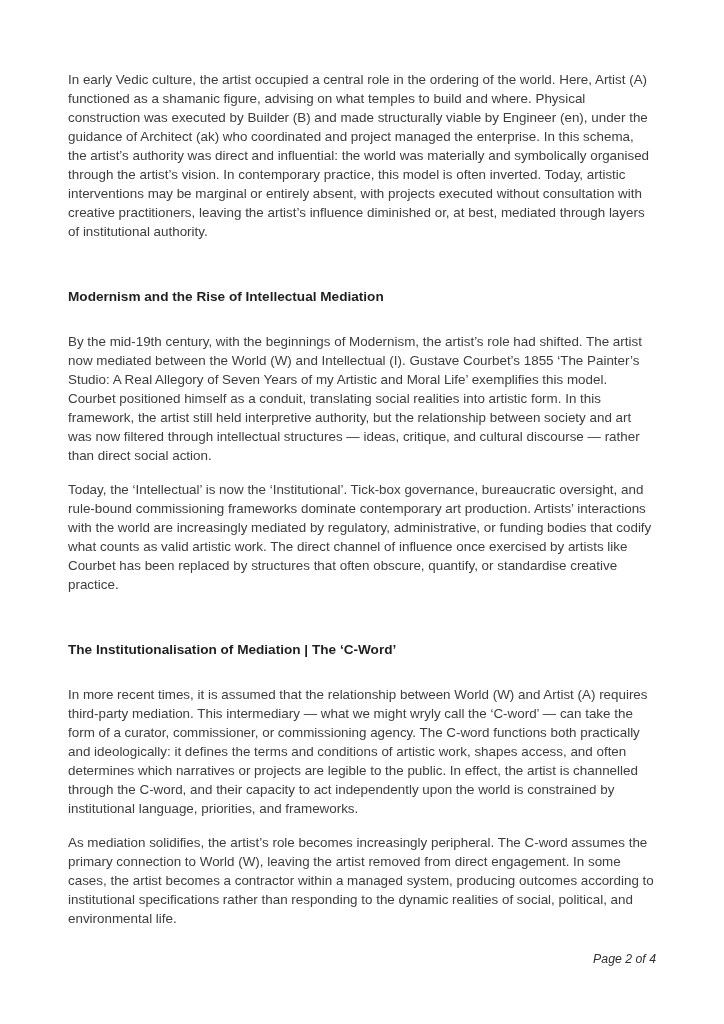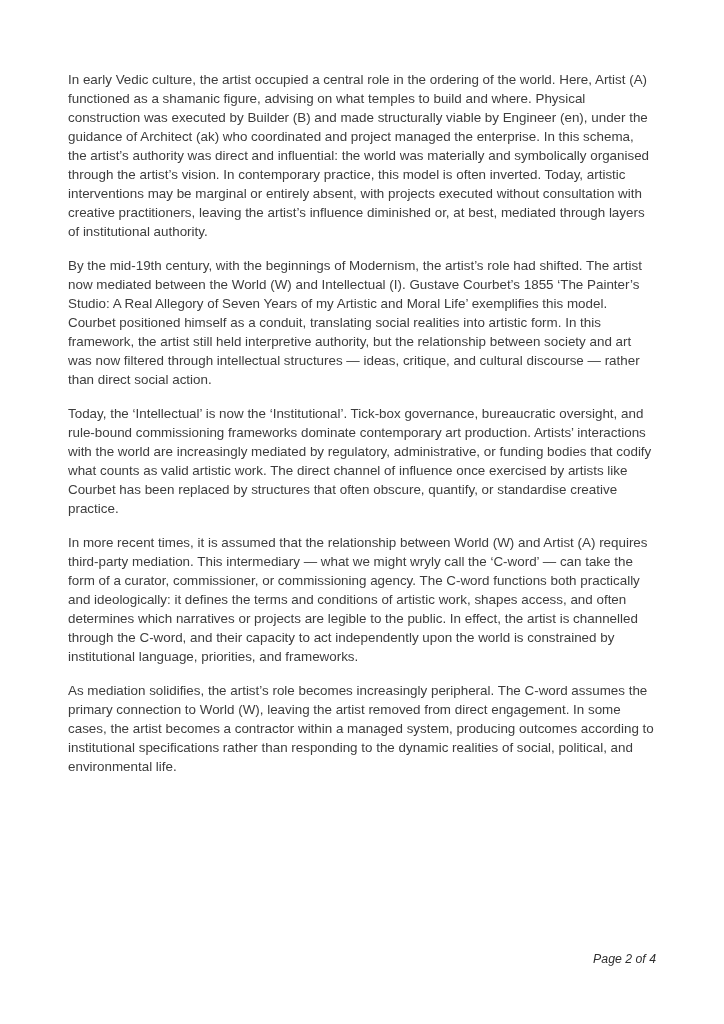--- a/index.html
+++ b/index.html
@@ -41,25 +41,27 @@
     color: #2e2e2e;
   }
 </style>
 </head>
 <body>
 
 <div class="page">
 
   <p class="para">In early Vedic culture, the artist occupied a central role in the ordering of the world. Here, Artist (A) functioned as a shamanic figure, advising on what temples to build and where. Physical construction was executed by Builder (B) and made structurally viable by Engineer (en), under the guidance of Architect (ak) who coordinated and project managed the enterprise. In this schema, the artist’s authority was direct and influential: the world was materially and symbolically organised through the artist’s vision. In contemporary practice, this model is often inverted. Today, artistic interventions may be marginal or entirely absent, with projects executed without consultation with creative practitioners, leaving the artist’s influence diminished or, at best, mediated through layers of institutional authority.</p>
 
+  <h2 class="heading">Modernism and the Rise of Intellectual Mediation</h2>
 
   <p class="para">By the mid-19th century, with the beginnings of Modernism, the artist’s role had shifted. The artist now mediated between the World (W) and Intellectual (I). Gustave Courbet’s 1855 ‘The Painter’s Studio: A Real Allegory of Seven Years of my Artistic and Moral Life’ exemplifies this model. Courbet positioned himself as a conduit, translating social realities into artistic form. In this framework, the artist still held interpretive authority, but the relationship between society and art was now filtered through intellectual structures — ideas, critique, and cultural discourse — rather than direct social action.</p>
 
   <p class="para">Today, the ‘Intellectual’ is now the ‘Institutional’. Tick-box governance, bureaucratic oversight, and rule-bound commissioning frameworks dominate contemporary art production. Artists’ interactions with the world are increasingly mediated by regulatory, administrative, or funding bodies that codify what counts as valid artistic work. The direct channel of influence once exercised by artists like Courbet has been replaced by structures that often obscure, quantify, or standardise creative practice.</p>
 
+  <h2 class="heading">The Institutionalisation of Mediation | The ‘C-Word’</h2>
 
   <p class="para">In more recent times, it is assumed that the relationship between World (W) and Artist (A) requires third-party mediation. This intermediary — what we might wryly call the ‘C-word’ — can take the form of a curator, commissioner, or commissioning agency. The C-word functions both practically and ideologically: it defines the terms and conditions of artistic work, shapes access, and often determines which narratives or projects are legible to the public. In effect, the artist is channelled through the C-word, and their capacity to act independently upon the world is constrained by institutional language, priorities, and frameworks.</p>
 
   <p class="para">As mediation solidifies, the artist’s role becomes increasingly peripheral. The C-word assumes the primary connection to World (W), leaving the artist removed from direct engagement. In some cases, the artist becomes a contractor within a managed system, producing outcomes according to institutional specifications rather than responding to the dynamic realities of social, political, and environmental life.</p>
 
   <div class="footer">Page 2 of 4</div>
 
 </div>
 
 </body></html>

